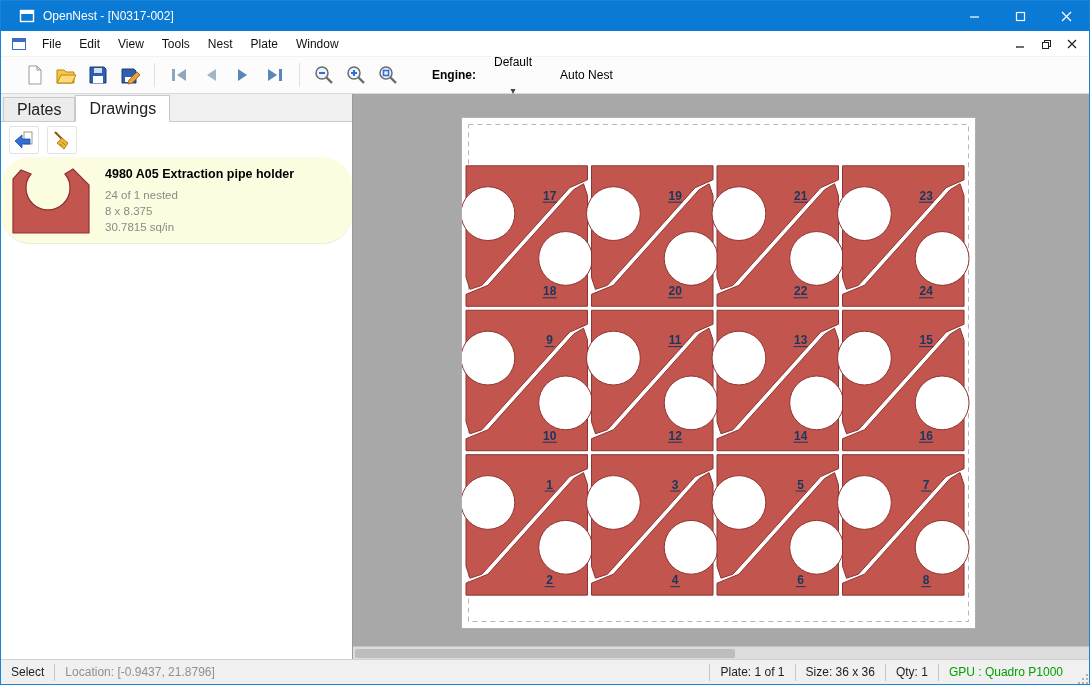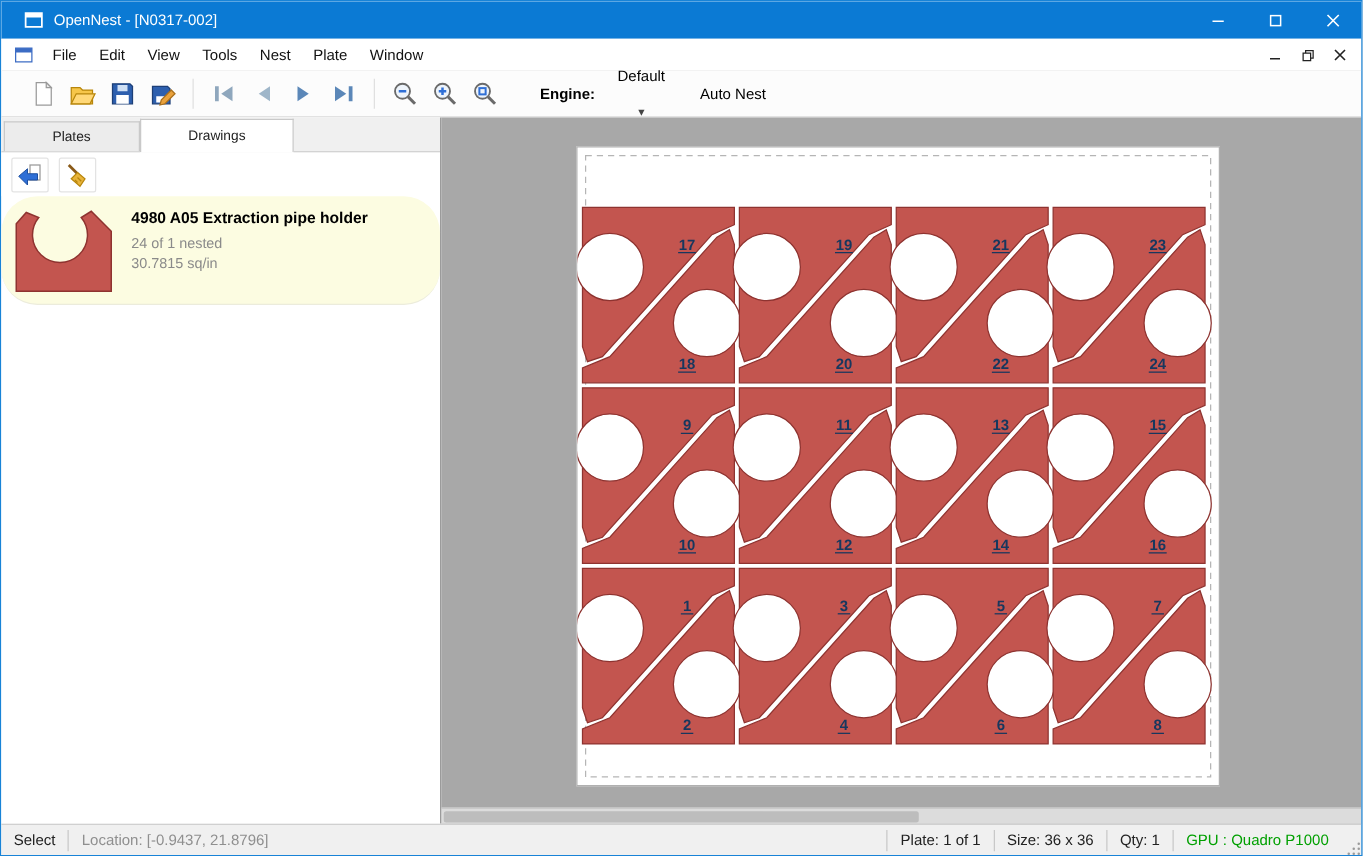--- a/index.html
+++ b/index.html
@@ -25,21 +25,21 @@
   .tbtn { width:32px; height:30px; display:flex; align-items:center; justify-content:center; border:1px solid transparent; border-radius:2px; }
   .tsep { width:1px; height:24px; background:#e0e0e0; margin:0 8px; }
   .engine-label { font-weight:bold; font-size:12px; margin-left:28px; }
   .engine-select { display:flex; align-items:center; gap:16px; margin-left:12px; font-size:12px; padding:3px 6px;flex-direction:column; }
   .engine-caret { font-size:10px; color:#444; }
   .autonest { font-size:12px; margin-left:16px; padding:4px 6px; }
 
   
   .sidebar { position:absolute; top:93px; left:0; width:352px; bottom:25px; background:#fff; border-right:1px solid #9b9b9b; display:flex; flex-direction:column; }
   .tabstrip { height:28px; background:#f0f0f0; display:flex; align-items:flex-end; padding-left:2px; border-bottom:1px solid #c9c9c9; }
-  .tab { height:24px; padding:0 38px; display:flex; align-items:center; background:#ececec; border:1px solid #c9c9c9; border-bottom:none; font-size:11px; color:#222; }
+  .tab { height:24px; padding:0 13px; display:flex; align-items:center; background:#ececec; border:1px solid #c9c9c9; border-bottom:none; font-size:16px; color:#222; }
   .tab.active { background:#fff; height:27px; margin-bottom:-1px; border-bottom:1px solid #fff; }
   .paneltoolbar { height:35px; background:#fff; display:flex; align-items:center; gap:8px; padding-left:8px; }
   .pbtn { width:30px; height:28px; display:flex; align-items:center; justify-content:center; border:1px solid #e3e3e3; border-radius:2px; background:#fff; }
   .drawing-item { min-height:86px; display:flex; gap:12px; padding:6px 8px; border-bottom:1px solid #ececdc;border-radius:29px; }
   .drawing-item .meta { padding-top:4px; }
   .drawing-title { font-size:12.5px; font-weight:bold; color:#000; margin-bottom:6px; }
   .drawing-sub { font-size:11.5px; color:#8a8a8a; line-height:16px; }
 
   
   .canvas { position:absolute; top:93px; left:352px; right:0; bottom:25px; background:#a8a8a8; overflow:hidden; }
@@ -219,20 +219,21 @@
         </svg>
       </div>
     </div>
     <div class="drawing-item" id="drawing-item" style="background: rgb(252, 252, 225);">
       <svg width="84" height="74" viewBox="0 0 84 74">
         <path d="M4 70 L4 16 L12 7 L22 11 A 22 22 0 1 0 56 11 L64 6 L80 22 L80 70 Z" fill="#c3554f" stroke="#8e3330" stroke-width="1.2" id="thumb-part"></path>
       </svg>
       <div class="meta">
         <div class="drawing-title">4980 A05 Extraction pipe holder</div>
         <div class="drawing-sub">24 of 1 nested</div>
+        <div class="drawing-sub">8 x 8.375</div>
         <div class="drawing-sub">30.7815 sq/in</div>
       </div>
     </div>
   </div>
 
   <div class="canvas">
     <div class="plate">
       <svg id="plate-svg" viewBox="0 0 515 512">
           <rect x="6.5" y="6.5" width="502" height="499" fill="none" stroke="#b5b5b5" stroke-dasharray="5,4"></rect>
           <g transform="translate(2,46)">

